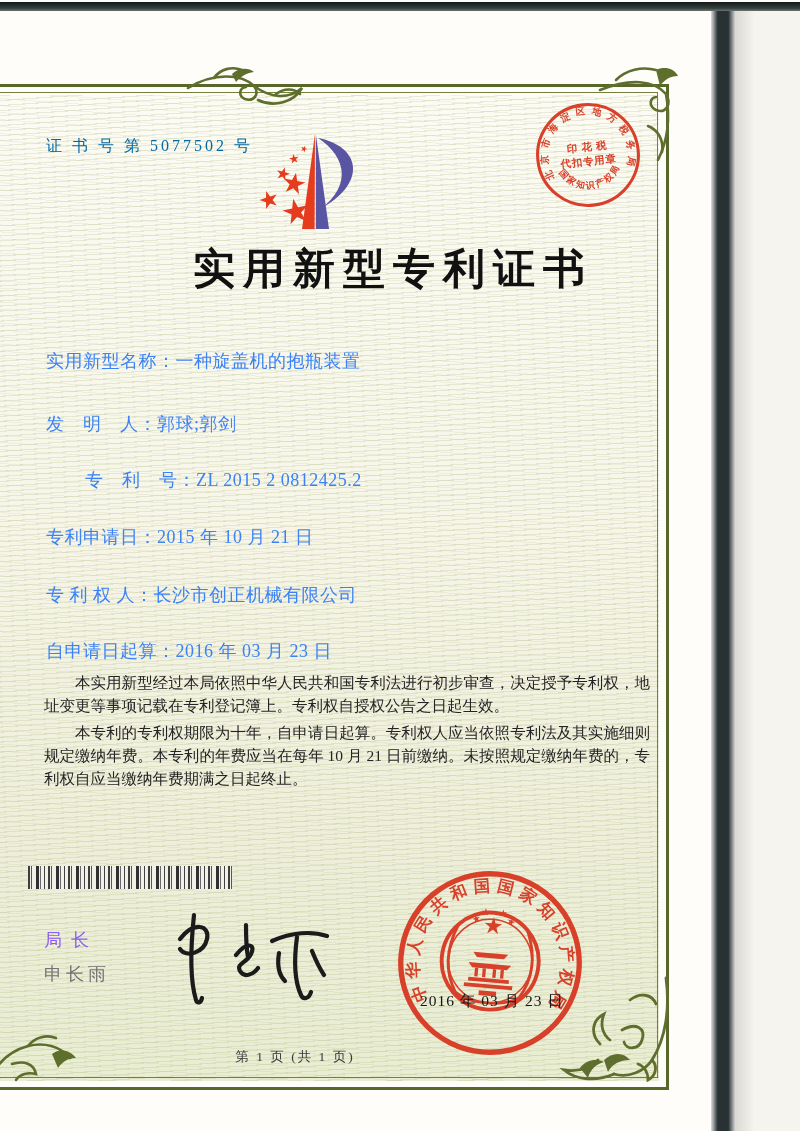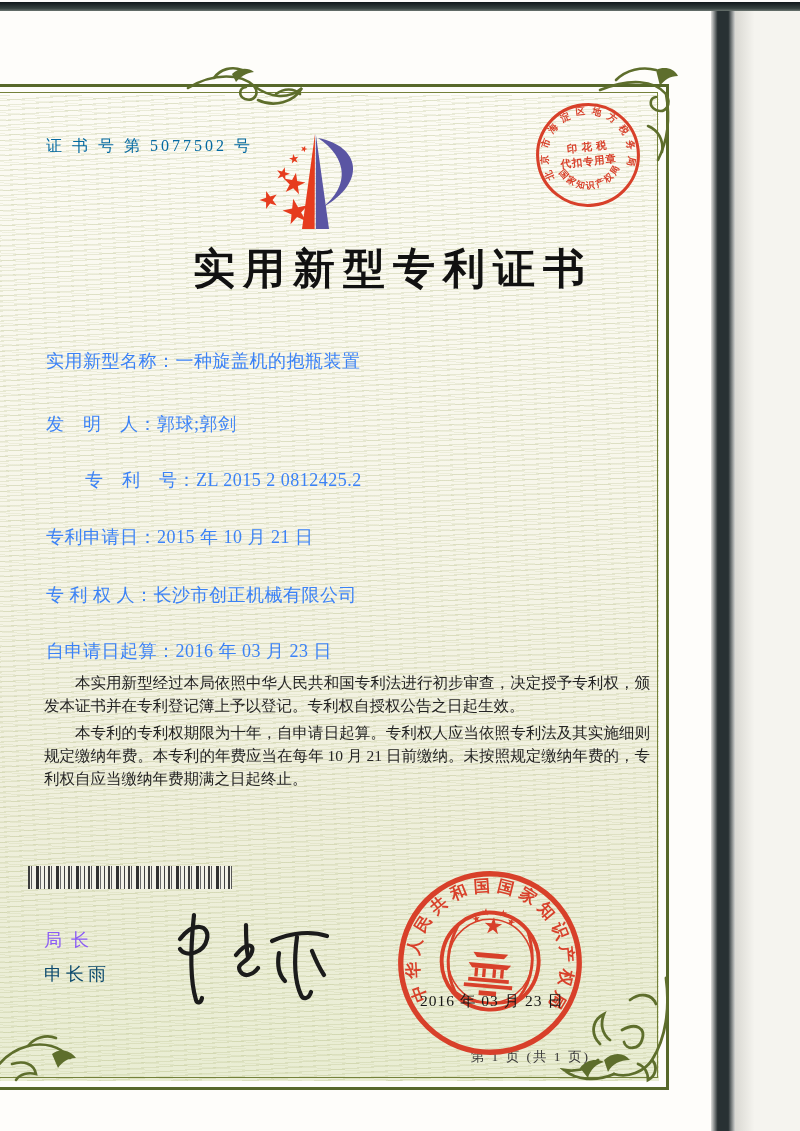--- a/index.html
+++ b/index.html
@@ -32,24 +32,24 @@
   .f0{top:349px;} .f1{top:412px;} .f2{top:468px;margin-left:39px;} .f3{top:525px;} .f4{top:583px;} .f5{top:639px;}
   .paras{left:44px;top:671px;width:606px;font-size:15.5px;line-height:23px;
          color:#242424;text-align:justify;}
   .paras p{margin:0 0 4px 0;text-indent:2em;}
   .barcode{left:28px;top:866px;width:204px;height:23px;
      background:repeating-linear-gradient(90deg,
        #3d3d3d 0 2px,#f2f1e8 2px 3px,#585858 3px 4px,#f2f1e8 4px 8px,
        #303030 8px 11px,#f2f1e8 11px 12px,#6a6a6a 12px 13px,#f2f1e8 13px 16px,
        #424242 16px 17px,#f2f1e8 17px 20px);}
   .director-title{left:44px;top:928px;font-size:18px;letter-spacing:9px;color:#8b5cf6;}
-  .director-name{left:44px;top:962px;font-size:18px;letter-spacing:4px;color:#0c4a6e;}
+  .director-name{left:44px;top:962px;font-size:18px;letter-spacing:4px;color:#737373;}
   .seal-date{left:396px;top:991px;width:192px;text-align:center;font-size:15.5px;
      letter-spacing:1px;color:#161616;z-index:6;}
-  .footer{left:0;top:1048px;width:590px;text-align:right;font-size:13.5px;
+  .footer{left:0;top:1048px;width:590px;text-align:center;font-size:13.5px;
      letter-spacing:2px;color:#3a3a3a;}
 
   .logo{left:256px;top:130px;width:138px;height:110px;}
   .tax-stamp{left:534px;top:101px;width:108px;height:108px;transform:rotate(-6deg);}
   .office-seal{left:393px;top:866px;width:194px;height:194px;transform:rotate(5deg);z-index:5;}
   .signature{left:150px;top:903px;width:195px;height:108px;z-index:4;}
   .orn{color:#5e6e2c;}
 </style>
 </head>
 <body>
@@ -146,21 +146,21 @@
     <span>专利申请日：</span><span>2015 年 10 月 21 日</span>
   </div>
   <div class="abs field f4">
     <span>专 利 权 人：</span><span>长沙市创正机械有限公司</span>
   </div>
   <div class="abs field f5">
     <span>自申请日起算：</span><span>2016 年 03 月 23 日</span>
   </div>
 
   <div class="abs paras">
-    <p>本实用新型经过本局依照中华人民共和国专利法进行初步审查，决定授予专利权，颁发本证书并在专利登记簿上予以登记。专利权自授权公告之日起生效。</p>
+    <p>本实用新型经过本局依照中华人民共和国专利法进行初步审查，决定授予专利权，地址变更等事项记载在专利登记簿上。专利权自授权公告之日起生效。</p>
     <p>本专利的专利权期限为十年，自申请日起算。专利权人应当依照专利法及其实施细则规定缴纳年费。本专利的年费应当在每年 10 月 21 日前缴纳。未按照规定缴纳年费的，专利权自应当缴纳年费期满之日起终止。</p>
   </div>
 
   <div class="abs barcode"></div>
 
   <div class="abs director-title">局长</div>
   <div class="abs director-name">申长雨</div>
 
   <svg class="abs signature" viewBox="0 0 195 108">
     <g stroke="#1b1b1b" fill="none" stroke-width="4.2" stroke-linecap="round" stroke-linejoin="round">

